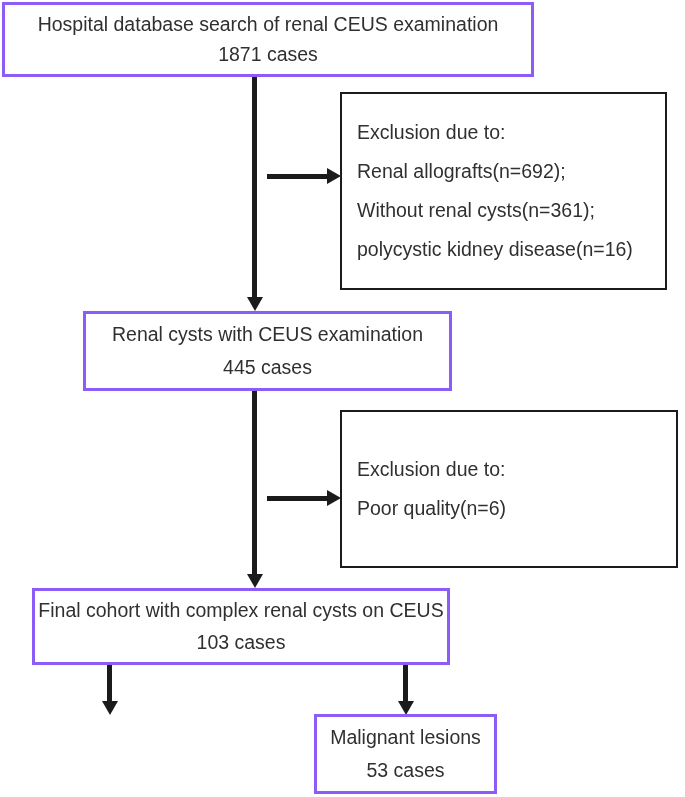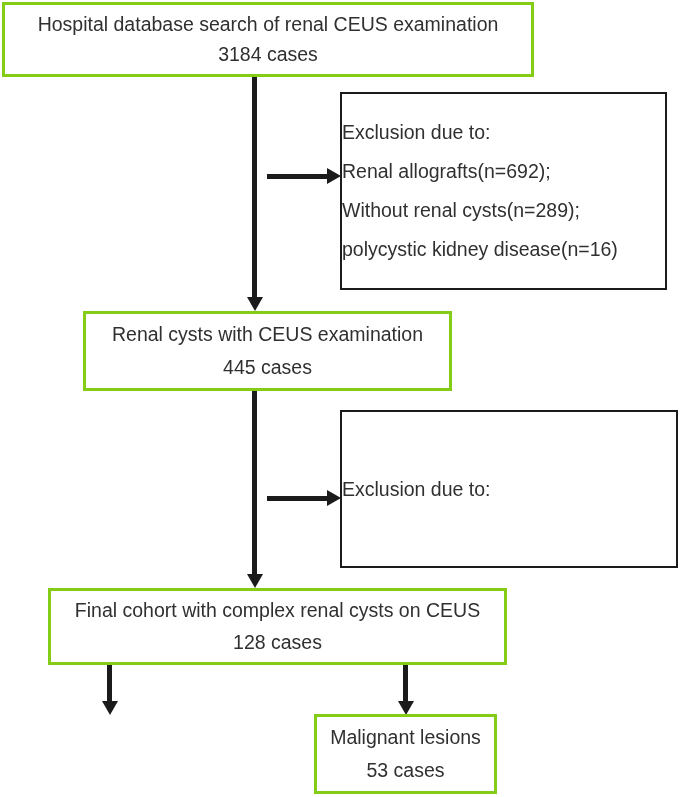--- a/index.html
+++ b/index.html
@@ -12,41 +12,41 @@
     height: 797px;
     background: #ffffff;
     color: #303030;
     font-size: 19.5px;
     overflow: hidden;
   }
 
   
   .box {
     position: absolute;
-    border: 3px solid #84cc16;
+    border: 3px solid #8b5cf6;
     background: #ffffff;
     display: flex;
     flex-direction: column;
     justify-content: space-evenly;
     align-items: center;
     text-align: center;
   }
   .box .line { line-height: 23px; white-space: nowrap; }
 
   
   .excl {
     position: absolute;
     border: 2px solid #1b1b1b;
     background: #ffffff;
     display: flex;
     flex-direction: column;
     justify-content: center;
     align-items: flex-start;
     text-align: left;
-    padding-left: 0;
+    padding-left: 15px;
     padding-right: 2px;
   }
   .excl .line { line-height: 39px; white-space: nowrap; }
 
   
   .shaft-v { position: absolute; width: 5px; background: #1b1b1b; }
   .shaft-h { position: absolute; height: 5px; background: #1b1b1b; }
   .head-down {
     position: absolute; width: 0; height: 0;
     border-left: 8px solid transparent;
@@ -58,21 +58,21 @@
     border-top: 8px solid transparent;
     border-bottom: 8px solid transparent;
     border-left: 14px solid #1b1b1b;
   }
 
   
   #box-search     { left: 2px;   top: 2px;   width: 532px; height: 75px; }
   #excl-1         { left: 340px; top: 92px;  width: 327px; height: 198px; }
   #box-cysts      { left: 83px;  top: 311px; width: 369px; height: 80px; }
   #excl-2         { left: 340px; top: 410px; width: 338px; height: 158px; }
-  #box-final      { left: 48px;  top: 588px; width: 459px; height: 77px; align-items: center; }
+  #box-final      { left: 32px;  top: 588px; width: 418px; height: 77px; align-items: center; }
   #box-benign     { left: 32px;  top: 714px; width: 163px; height: 79px; }
   #box-malignant  { left: 314px; top: 714px; width: 183px; height: 80px; }
 
   #v1-shaft { left: 252px; top: 77px;  height: 220px; }
   #v1-head  { left: 247px; top: 297px; }
   #h1-shaft { left: 267px; top: 174px; width: 60px; }
   #h1-head  { left: 327px; top: 168px; }
   #v2-shaft { left: 252px; top: 391px; height: 183px; }
   #v2-head  { left: 247px; top: 574px; }
   #h2-shaft { left: 267px; top: 496px; width: 60px; }
@@ -82,54 +82,55 @@
   #v4-shaft { left: 403px; top: 665px; height: 36px; }
   #v4-head  { left: 398px; top: 701px; }
 </style>
 </head>
 <body>
 
 <div class="canvas">
 
   <div class="box" id="box-search">
     <div class="line">Hospital database search of renal CEUS examination</div>
-    <div class="line">3184 cases</div>
+    <div class="line">1871 cases</div>
   </div>
 
   <div class="shaft-v" id="v1-shaft"></div>
   <div class="head-down" id="v1-head"></div>
 
   <div class="shaft-h" id="h1-shaft"></div>
   <div class="head-right" id="h1-head"></div>
 
   <div class="excl" id="excl-1">
     <div class="line">Exclusion due to:</div>
     <div class="line">Renal allografts(n=692);</div>
-    <div class="line">Without renal cysts(n=289);</div>
+    <div class="line">Without renal cysts(n=361);</div>
     <div class="line">polycystic kidney disease(n=16)</div>
   </div>
 
   <div class="box" id="box-cysts">
     <div class="line">Renal cysts with CEUS examination</div>
     <div class="line">445 cases</div>
   </div>
 
   <div class="shaft-v" id="v2-shaft"></div>
   <div class="head-down" id="v2-head"></div>
 
   <div class="shaft-h" id="h2-shaft"></div>
   <div class="head-right" id="h2-head"></div>
 
   <div class="excl" id="excl-2">
     <div class="line">Exclusion due to:</div>
+    <div class="line">Poor quality(n=6)</div>
   </div>
 
   <div class="box" id="box-final">
     <div class="line">Final cohort with complex renal cysts on CEUS</div>
-    <div class="line">128 cases</div>
+    <div class="line">103 cases</div>
   </div>
 
   <div class="shaft-v" id="v3-shaft"></div>
   <div class="head-down" id="v3-head"></div>
   <div class="shaft-v" id="v4-shaft"></div>
   <div class="head-down" id="v4-head"></div>
 
 
   <div class="box" id="box-malignant">
     <div class="line">Malignant lesions</div>

